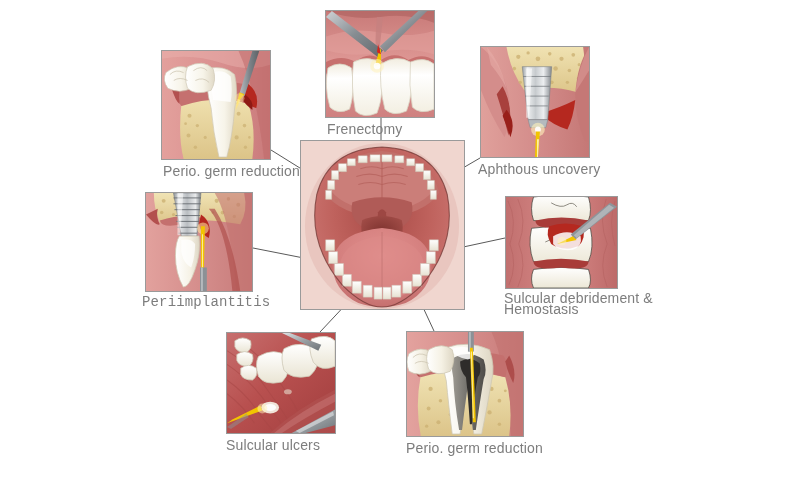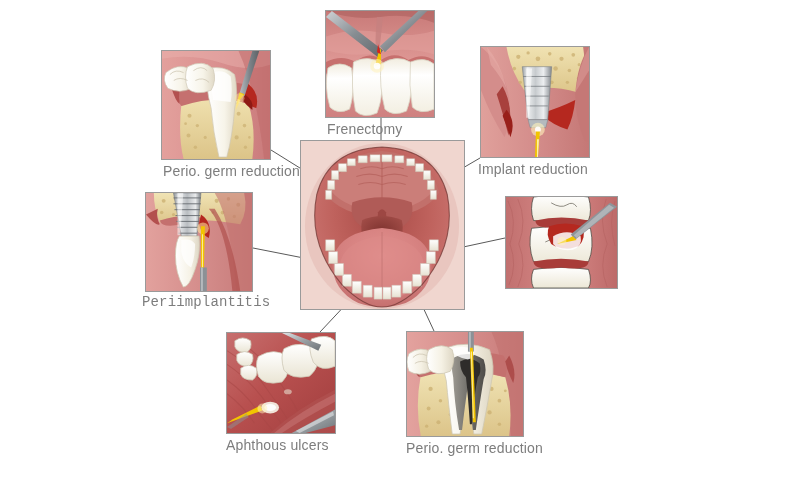--- a/index.html
+++ b/index.html
@@ -210,21 +210,21 @@
       <path d="M46 22 L52 22 L49 72 L46 72 Z" fill="#ffffff" opacity=".55"></path>
 
       <path d="M48 74 L68 74 L66 82 L50 82 Z" fill="#b4babe" stroke="#7b8085" stroke-width=".5"></path>
 
       <circle cx="58" cy="84" r="7" fill="#fff3bb" opacity=".6"></circle>
       <circle cx="58" cy="84" r="3" fill="#ffffff" opacity=".9"></circle>
       <path d="M56 86 L60 86 L58 112 L55 112 Z" fill="#f2c400"></path>
       <path d="M57 94 L59 94 L58 112 L57 112 Z" fill="#fff0a6"></path>
     </svg>
   </div>
-  <div class="caption" style="left:478px;top:164px;">Implant reduction</div>
+  <div class="caption" style="left:478px;top:164px;">Aphthous uncovery</div>
 
   <div class="panel" style="left:505px;top:196px;width:113px;height:93px;">
     <svg viewBox="0 0 113 93" preserveAspectRatio="none">
       <defs>
         <linearGradient id="sdGum" x1="0" y1="0" x2="1" y2="0">
           <stop offset="0" stop-color="#c1706f"></stop>
             <stop offset=".5" stop-color="#d88a88"></stop>
           <stop offset="1" stop-color="#bd6a69"></stop>
         </linearGradient>
         <linearGradient id="sdTooth" x1="0" y1="0" x2="0" y2="1">
@@ -256,20 +256,22 @@
 
       <path d="M44 30 Q60 24 78 30 Q82 42 74 50 Q58 56 46 48 Q40 38 44 30 Z" fill="#b5281f"></path>
       <path d="M48 40 Q62 32 76 40 Q78 50 68 54 Q54 56 48 48 Z" fill="#ffffff" opacity=".85"></path>
 
       <path d="M106 6 L113 10 L70 44 L66 38 Z" fill="#8e9499"></path>
       <path d="M105 8 L110 11 L72 42 L69 39 Z" fill="#c4c9cd" opacity=".6"></path>
       <path d="M68 40 L72 44 L52 48 Z" fill="#f2c400"></path>
       <circle cx="57" cy="45" r="4.5" fill="#fff3bb" opacity=".5"></circle>
     </svg>
   </div>
+  <div class="caption" style="left:504px;top:293px;">Sulcular debridement &amp;
+Hemostasis</div>
 
   <div class="panel" style="left:406px;top:331px;width:118px;height:106px;">
     <svg viewBox="0 0 118 106" preserveAspectRatio="none">
       <defs>
         <linearGradient id="enGum" x1="0" y1="0" x2="1" y2="0">
           <stop offset="0" stop-color="#e3a29e"></stop>
             <stop offset=".5" stop-color="#d68e8c"></stop>
           <stop offset="1" stop-color="#c87b79"></stop>
         </linearGradient>
         <linearGradient id="enBone" x1="0" y1="0" x2="0" y2="1">
@@ -378,21 +380,21 @@
 
       <path d="M0 92 L6 88 L34 74 L36 79 Z" fill="#f2c400"></path>
       <path d="M0 96 L4 98 L22 86 L20 82 Z" fill="#8c9196" opacity=".5"></path>
       <circle cx="36" cy="77" r="5" fill="#fff3bb" opacity=".5"></circle>
 
       <path d="M56 0 L64 0 L96 12 L93 18 Z" fill="url(#apInstr)"></path>
       <path d="M66 102 L110 78 L110 94 L80 102 Z" fill="url(#apInstr)"></path>
       <path d="M70 100 L108 80 L109 84 L74 102 Z" fill="#ffffff" opacity=".45"></path>
     </svg>
   </div>
-  <div class="caption" style="left:226px;top:440px;">Aphthous ulcers</div>
+  <div class="caption" style="left:226px;top:440px;">Sulcular ulcers</div>
 
   <div class="panel" style="left:145px;top:192px;width:108px;height:100px;">
     <svg viewBox="0 0 108 100" preserveAspectRatio="none">
       <defs>
         <linearGradient id="piGum" x1="0" y1="0" x2="1" y2="0">
           <stop offset="0" stop-color="#e2a19d"></stop>
             <stop offset=".5" stop-color="#d58e8c"></stop>
           <stop offset="1" stop-color="#c77b7a"></stop>
         </linearGradient>
         <linearGradient id="piBone" x1="0" y1="0" x2="0" y2="1">

